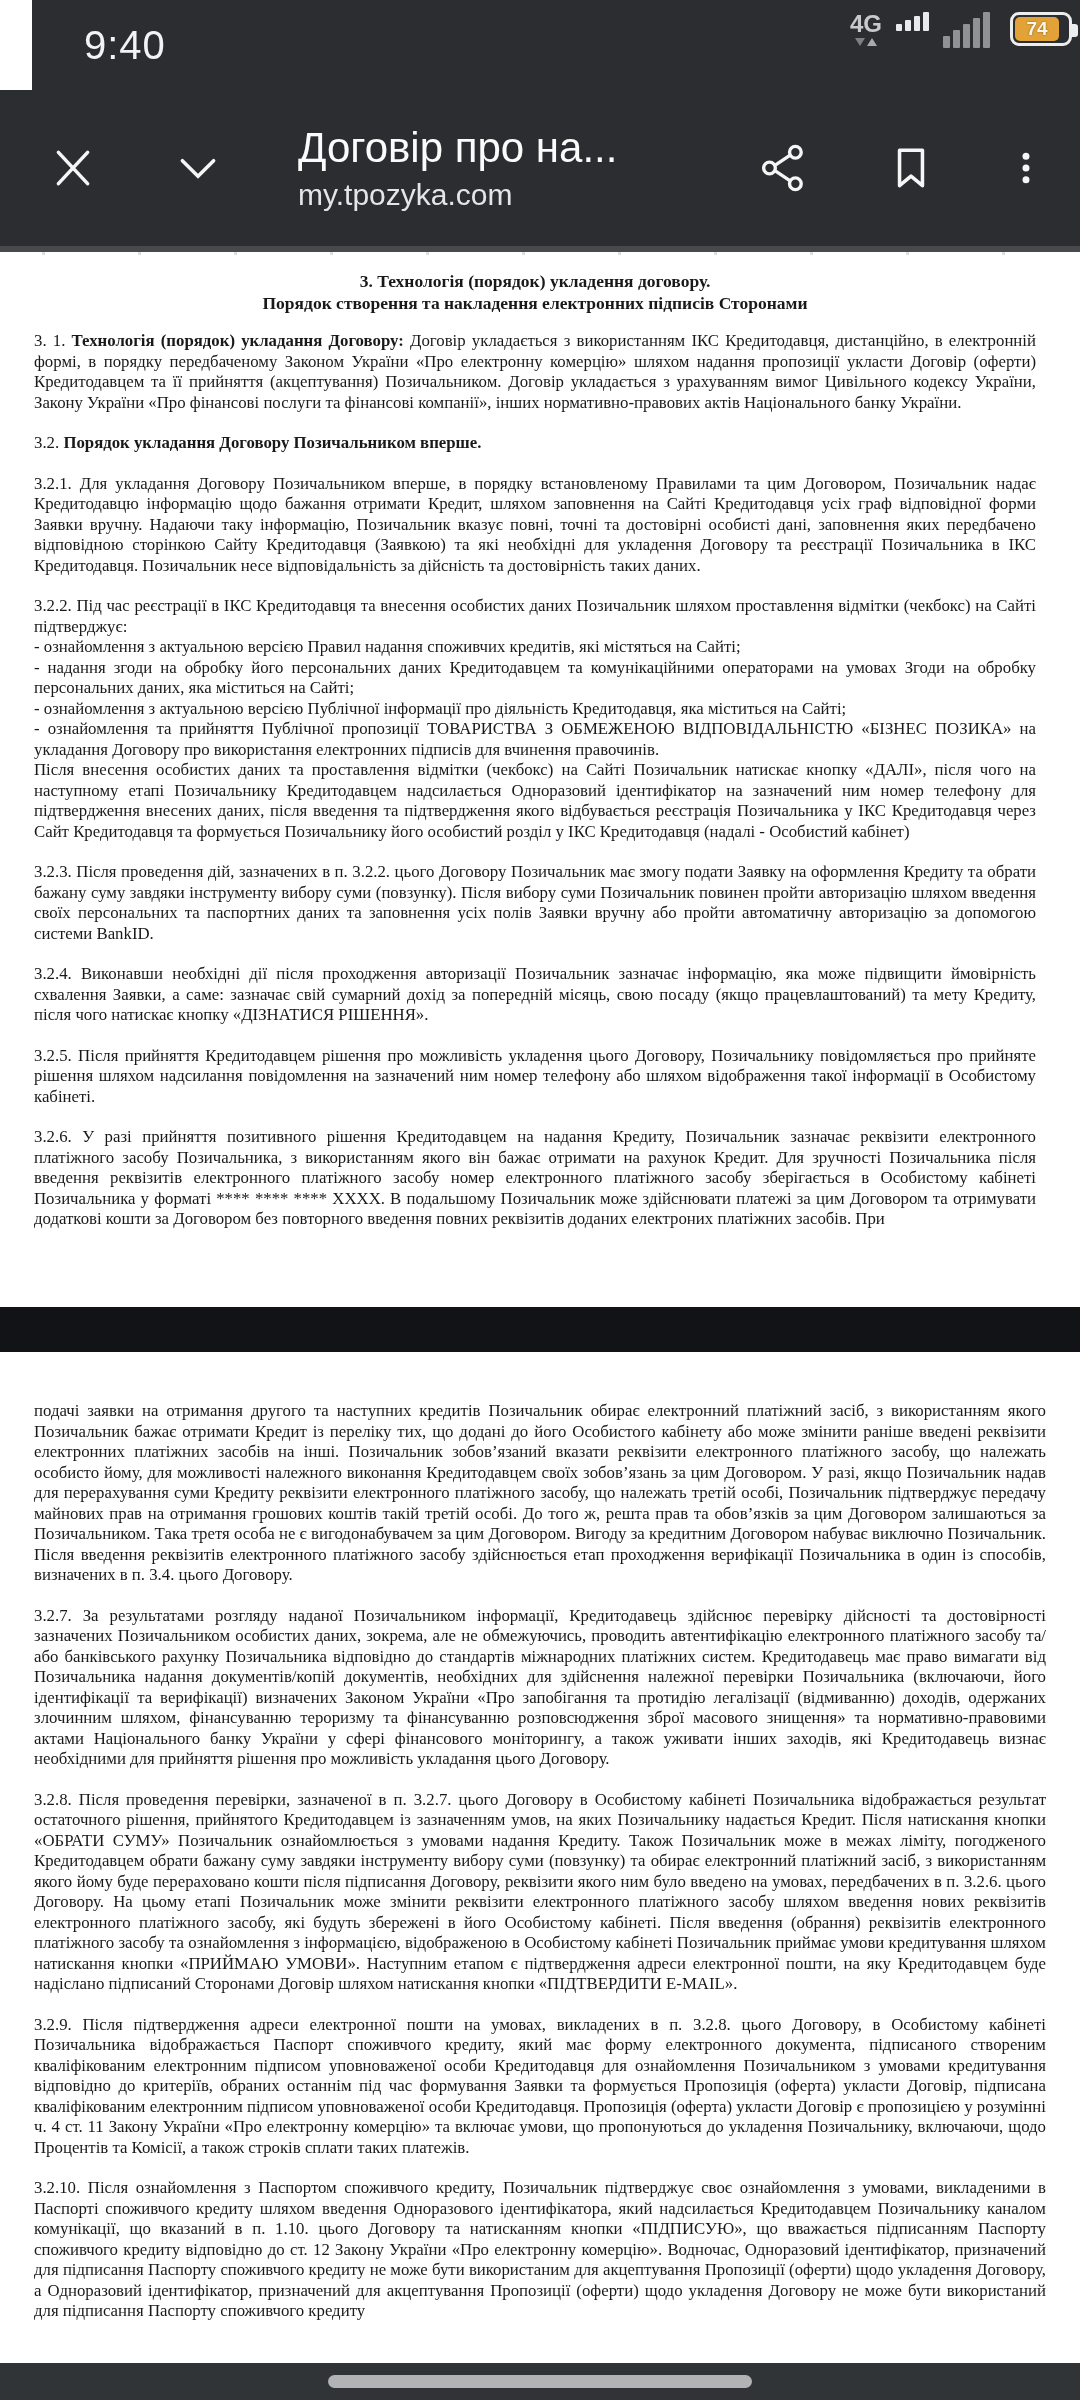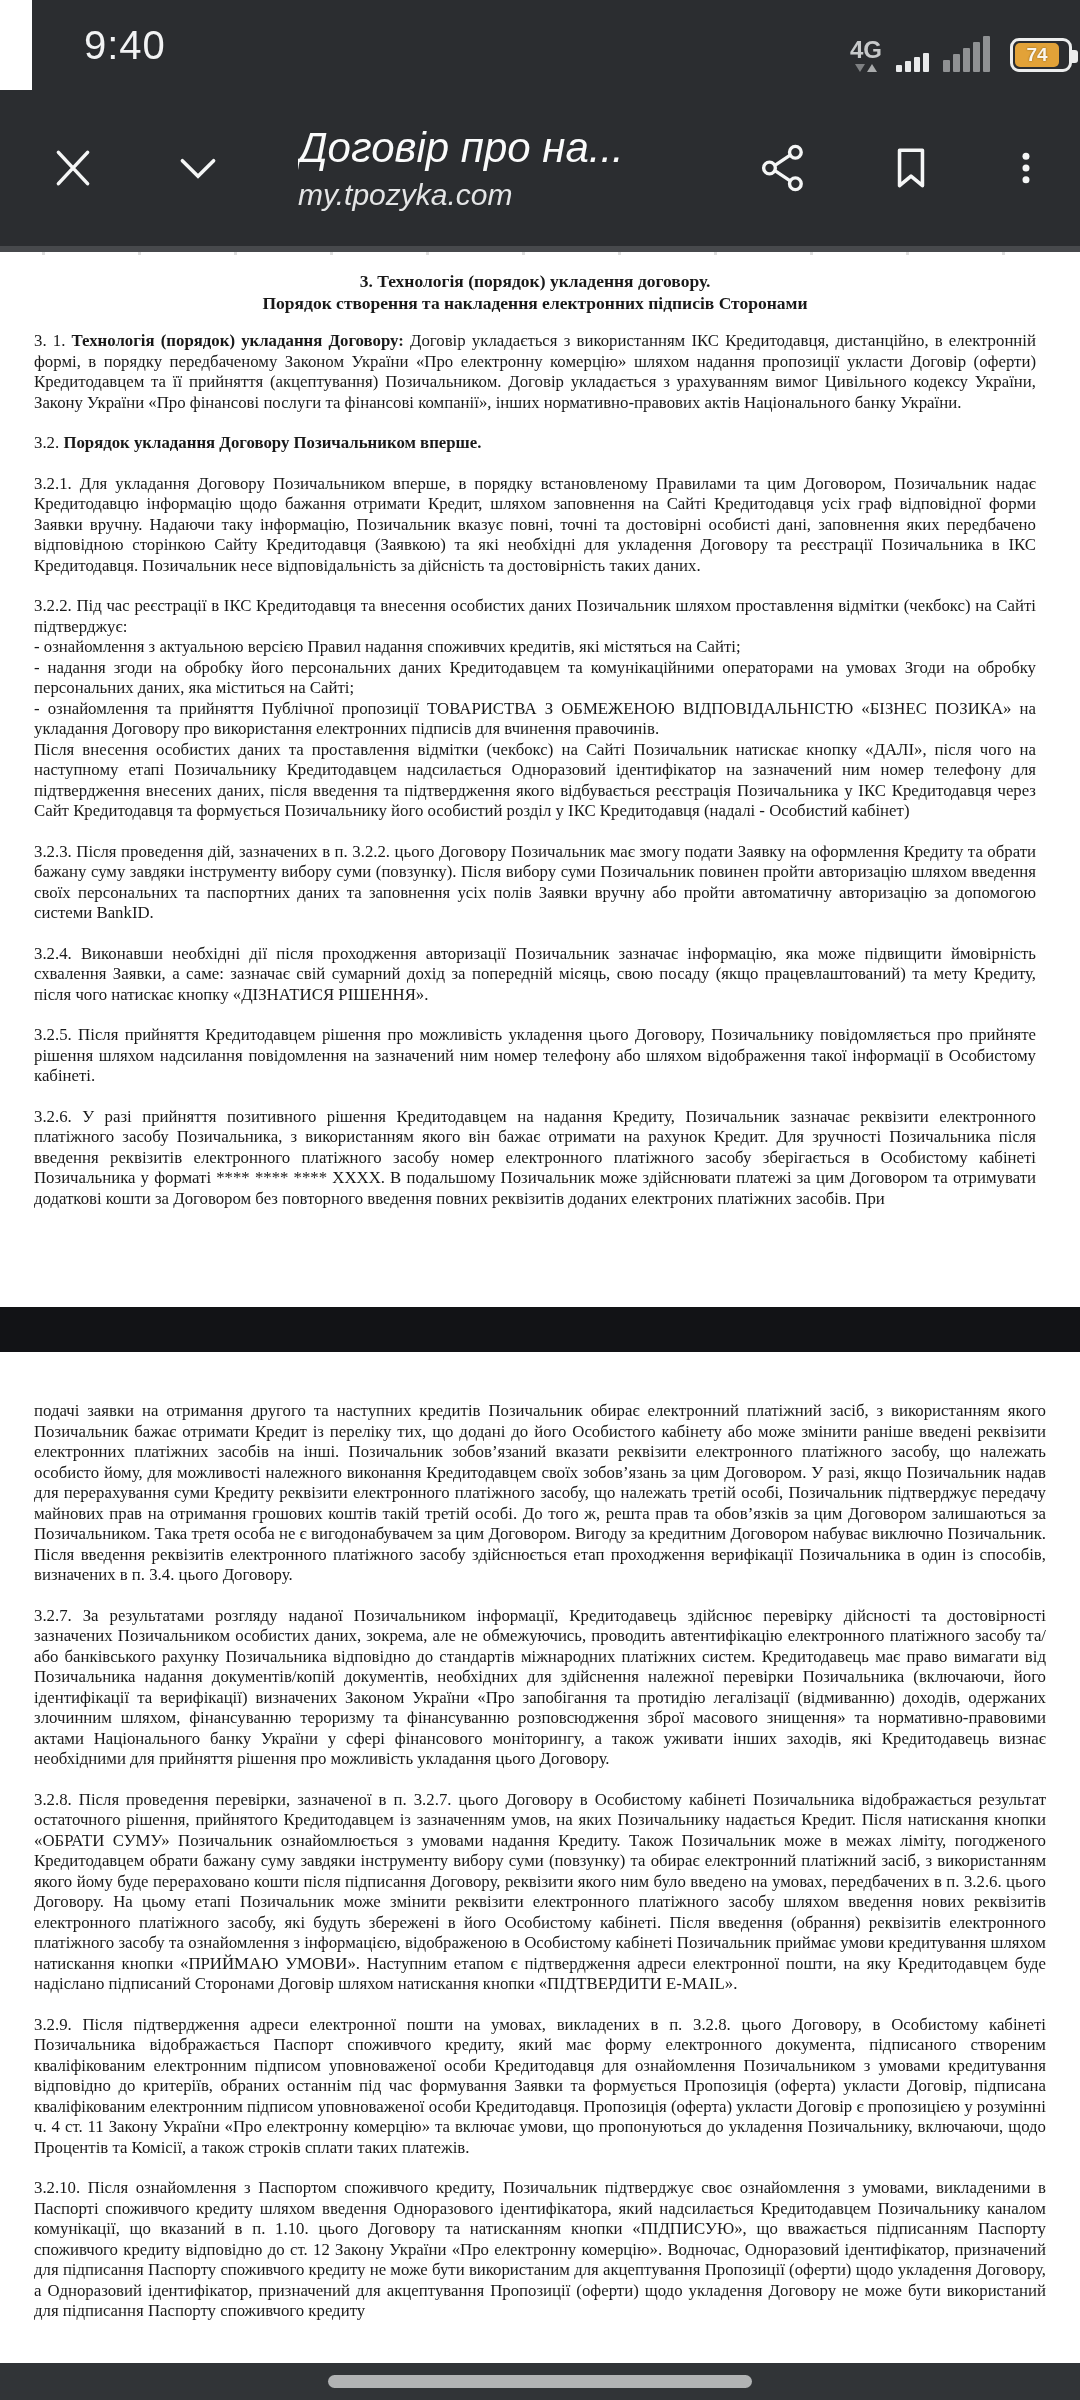--- a/index.html
+++ b/index.html
@@ -4,21 +4,21 @@
 <style>
   html,body{margin:0;padding:0;background:#000;}
   .screen{position:relative;width:1080px;height:2400px;background:#ffffff;overflow:hidden;
           font-family:"Liberation Sans",sans-serif;}
 
   
   .status-bar{position:absolute;top:0;left:0;width:1080px;height:90px;background:#2b2d30;
               display:flex;align-items:center;justify-content:space-between;box-sizing:border-box;
               padding:0 40px 0 52px;margin-left:32px;}
   .time{color:#f2f3f4;font-size:40px;font-weight:400;letter-spacing:1px;}
-  .status-right{display:flex;align-items:flex-end;gap:14px;height:60px;padding-bottom:6px;}
+  .status-right{display:flex;align-items:flex-start;gap:14px;height:60px;padding-bottom:6px;}
   .net-col{display:flex;flex-direction:column;align-items:center;line-height:1;}
   .net-4g{color:#c7c9ca;font-size:24px;font-weight:bold;}
   .net-arrows{display:flex;gap:2px;margin-top:2px;}
   .arr{width:0;height:0;border-left:5px solid transparent;border-right:5px solid transparent;}
   .arr.up{border-bottom:8px solid #a9abac;}
   .arr.dn{border-top:8px solid #7e8082;}
   .bars{display:flex;align-items:flex-end;gap:3px;}
   .bars i{display:block;border-radius:1px;}
   .bars-small i{width:6px;background:#e9eaeb;}
   .bars-big i{width:7px;background:#8f9193;}
@@ -30,21 +30,21 @@
   .bat-nub{position:absolute;right:-9px;top:9px;width:6px;height:13px;background:#eceded;border-radius:0 3px 3px 0;}
 
   
   .header{position:absolute;top:90px;left:0;width:1080px;height:156px;background:#2b2d30;
           display:flex;align-items:center;box-sizing:border-box;padding:0 34px 0 48px;}
   .icon-btn{background:none;border:none;padding:0;margin:0;cursor:pointer;display:flex;
             align-items:center;justify-content:center;}
   .icon-btn svg{display:block;}
   .btn-close{width:50px;height:50px;}
   .btn-chevron{width:56px;height:50px;margin-left:72px;}
-  .title-box{margin-left:72px;flex:1;min-width:0;display:flex;flex-direction:column;gap:6px;font-style:italic;}
+  .title-box{margin-left:72px;flex:1;min-width:0;display:flex;flex-direction:column;gap:6px;}
   .h-title{color:#fafbfb;font-size:42px;font-weight:400;white-space:nowrap;overflow:hidden;}
   .h-url{color:#e4e5e6;font-size:30px;font-weight:400;}
   .btn-share{width:54px;height:56px;margin-left:10px;}
   .btn-bookmark{width:50px;height:56px;margin-left:76px;}
   .btn-menu{width:40px;height:56px;margin-left:70px;}
   .header-edge{position:absolute;top:246px;left:0;width:1080px;height:6px;background:#47494c;}
 
   
   .doc-page{position:absolute;left:0;width:1080px;background:#ffffff;overflow:hidden;
             box-sizing:border-box;font-family:"Liberation Serif",serif;color:#191919;}
@@ -143,20 +143,21 @@
     <div class="speckles"></div>
     <div class="doc-title">3. Технологія (порядок) укладення договору.</div>
     <div class="doc-title">Порядок створення та накладення електронних підписів Сторонами</div>
     <div class="blocks">
         <p class="blk"><span>3. 1. </span><b>Технологія (порядок) укладання Договору: </b><span>Договір укладається з використанням ІКС Кредитодавця, дистанційно, в електронній формі, в порядку передбаченому Законом України «Про електронну комерцію» шляхом надання пропозиції укласти Договір (оферти) Кредитодавцем та її прийняття (акцептування) Позичальником. Договір укладається з урахуванням вимог Цивільного кодексу України, Закону України «Про фінансові послуги та фінансові компанії», інших нормативно-правових актів Національного банку України.</span></p>
         <p class="blk gap"><span>3.2. </span><b>Порядок укладання Договору Позичальником вперше.</b></p>
         <p class="blk gap"><span>3.2.1. Для укладання Договору Позичальником вперше, в порядку встановленому Правилами та цим Договором, Позичальник надає Кредитодавцю інформацію щодо бажання отримати Кредит, шляхом заповнення на Сайті Кредитодавця усіх граф відповідної форми Заявки вручну. Надаючи таку інформацію, Позичальник вказує повні, точні та достовірні особисті дані, заповнення яких передбачено відповідною сторінкою Сайту Кредитодавця (Заявкою) та які необхідні для укладення Договору та реєстрації Позичальника в ІКС Кредитодавця. Позичальник несе відповідальність за дійсність та достовірність таких даних.</span></p>
         <p class="blk gap"><span>3.2.2. Під час реєстрації в ІКС Кредитодавця та внесення особистих даних Позичальник шляхом проставлення відмітки (чекбокс) на Сайті підтверджує:</span></p>
         <p class="blk"><span>- ознайомлення з актуальною версією Правил надання споживчих кредитів, які містяться на Сайті;</span></p>
         <p class="blk"><span>- надання згоди на обробку його персональних даних Кредитодавцем та комунікаційними операторами на умовах Згоди на обробку персональних даних, яка міститься на Сайті;</span></p>
+        <p class="blk"><span>- ознайомлення з актуальною версією Публічної інформації про діяльність Кредитодавця, яка міститься на Сайті;</span></p>
         <p class="blk"><span>- ознайомлення та прийняття Публічної пропозиції ТОВАРИСТВА З ОБМЕЖЕНОЮ ВІДПОВІДАЛЬНІСТЮ «БІЗНЕС ПОЗИКА» на укладання Договору про використання електронних підписів для вчинення правочинів.</span></p>
         <p class="blk"><span>Після внесення особистих даних та проставлення відмітки (чекбокс) на Сайті Позичальник натискає кнопку «ДАЛІ», після чого на наступному етапі Позичальнику Кредитодавцем надсилається Одноразовий ідентифікатор на зазначений ним номер телефону для підтвердження внесених даних, після введення та підтвердження якого відбувається реєстрація Позичальника у ІКС Кредитодавця через Сайт Кредитодавця та формується Позичальнику його особистий розділ у ІКС Кредитодавця (надалі - Особистий кабінет)</span></p>
         <p class="blk gap"><span>3.2.3. Після проведення дій, зазначених в п. 3.2.2. цього Договору Позичальник має змогу подати Заявку на оформлення Кредиту та обрати бажану суму завдяки інструменту вибору суми (повзунку). Після вибору суми Позичальник повинен пройти авторизацію шляхом введення своїх персональних та паспортних даних та заповнення усіх полів Заявки вручну або пройти автоматичну авторизацію за допомогою системи BankID.</span></p>
         <p class="blk gap"><span>3.2.4. Виконавши необхідні дії після проходження авторизації Позичальник зазначає інформацію, яка може підвищити ймовірність схвалення Заявки, а саме: зазначає свій сумарний дохід за попередній місяць, свою посаду (якщо працевлаштований) та мету Кредиту, після чого натискає кнопку «ДІЗНАТИСЯ РІШЕННЯ».</span></p>
         <p class="blk gap"><span>3.2.5. Після прийняття Кредитодавцем рішення про можливість укладення цього Договору, Позичальнику повідомляється про прийняте рішення шляхом надсилання повідомлення на зазначений ним номер телефону або шляхом відображення такої інформації в Особистому кабінеті.</span></p>
         <p class="blk gap"><span>3.2.6. У разі прийняття позитивного рішення Кредитодавцем на надання Кредиту, Позичальник зазначає реквізити електронного платіжного засобу Позичальника, з використанням якого він бажає отримати на рахунок Кредит. Для зручності Позичальника після введення реквізитів електронного платіжного засобу номер електронного платіжного засобу зберігається в Особистому кабінеті Позичальника у форматі **** **** **** XXXX. В подальшому Позичальник може здійснювати платежі за цим Договором та отримувати додаткові кошти за Договором без повторного введення повних реквізитів доданих електроних платіжних засобів. При</span></p>
       </div>
   </div>
 
   <div class="page-sep"></div>

